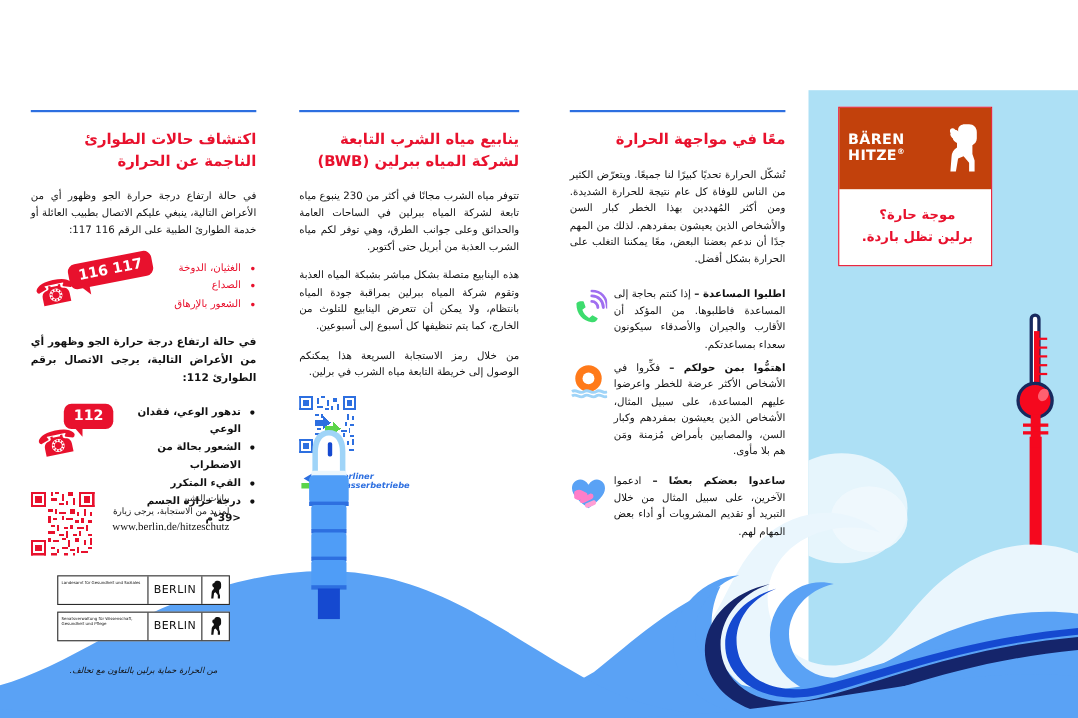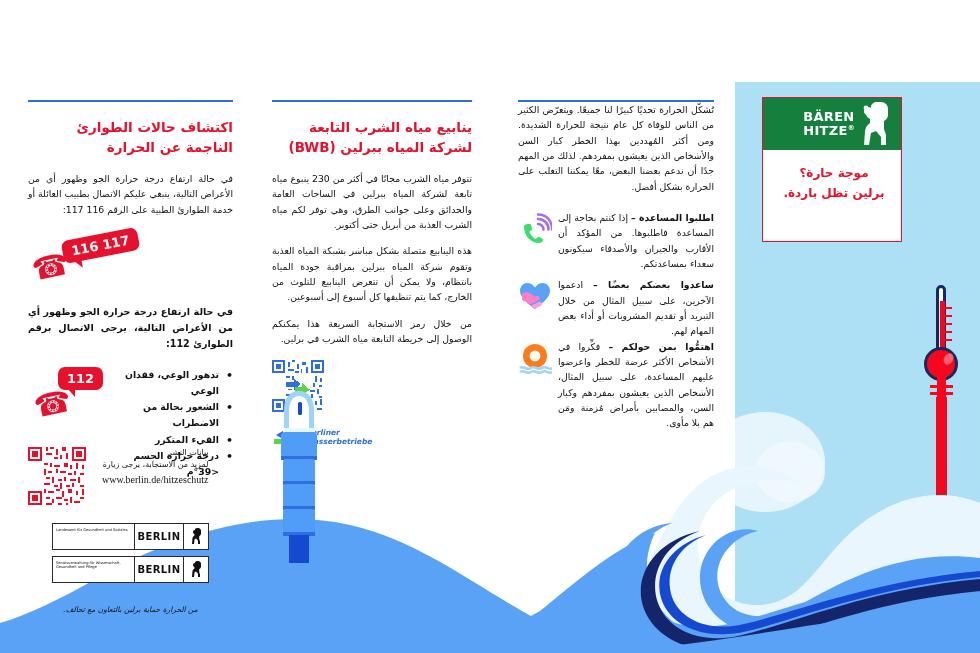--- a/index.html
+++ b/index.html
@@ -109,21 +109,21 @@
   .blogo{
     display:flex;align-items:stretch;border:1px solid #2b2b2b;width:155px;height:25px;
     margin:0 auto 6px auto;background:#fff;
   }
   .blogo .dept{
     flex:1;font-size:3.6px;line-height:1.35;padding:4px 3px;color:#111;
     border-right:1px solid #2b2b2b;text-align:left;direction:ltr;
   }
   .blogo .bn{
     width:48px;display:flex;align-items:center;justify-content:center;
-    font-weight:bold;font-size:10px;letter-spacing:.4px;color:#111;
+    font-weight:normal;font-size:10px;letter-spacing:.4px;color:#111;
     border-right:1px solid #2b2b2b;
   }
   .blogo .bear{width:24px;display:flex;align-items:center;justify-content:center;}
   .footnote{
     direction:rtl;text-align:center;font-size:7.5px;color:#111;margin-top:22px;font-style:italic;
   }
 
   
   .iconrow{position:relative;padding-left:40px;}
   .ic{position:absolute;left:0;top:2px;width:34px;height:34px;}
@@ -137,22 +137,22 @@
 
   
   .fount{position:absolute;left:276px;top:388px;width:46px;height:175px;}
 
   
   .card{
     position:absolute;left:762px;top:97px;width:140px;height:145px;
     border:1.6px solid #e8112d;background:#fff;box-sizing:border-box;
   }
   .card-top{
-    height:52px;background:#15803d;display:flex;align-items:center;
-    justify-content:flex-end;padding:0 8px;box-sizing:border-box;
+    height:74px;background:#c2410c;display:flex;align-items:center;
+    justify-content:space-between;padding:0 8px;box-sizing:border-box;
   }
   .card-logo{
     color:#fff;font-weight:bold;font-size:13px;line-height:1.1;
     direction:ltr;text-align:left;letter-spacing:.3px;
   }
   .card-logo sup{font-size:7px;}
   .card-body{
     padding:14px 8px 0 12px;direction:rtl;text-align:center;
     color:#e8112d;font-weight:bold;font-size:12px;line-height:1.65;
   }
@@ -211,20 +211,25 @@
   </div>
 
   <div class="col" id="col1">
     <div class="col-rule"></div>
     <div class="col-h">اكتشاف حالات الطوارئ الناجمة عن الحرارة</div>
     <p class="just">في حالة ارتفاع درجة حرارة الجو وظهور أي من الأعراض التالية، ينبغي عليكم الاتصال بطبيب العائلة أو خدمة الطوارئ الطبية على الرقم 116 117:</p>
 
     <div class="phoneblock">
       <div class="handset" style="left:4px;top:24px;transform:rotate(-12deg);">☎</div>
       <div class="bubble" style="left:34px;top:6px;transform:rotate(-11deg);">116 117</div>
+      <ul class="bl red" style="position:absolute;right:0;top:8px;width:118px;">
+        <li>الغثيان، الدوخة</li>
+        <li>الصداع</li>
+        <li>الشعور بالإرهاق</li>
+      </ul>
     </div>
 
     <p class="redtext just" style="font-size:9.6px;margin-top:4px;">في حالة ارتفاع درجة حرارة الجو وظهور أي من الأعراض التالية، يرجى الاتصال برقم الطوارئ 112:</p>
 
     <div class="phoneblock" style="height:80px;">
       <div class="handset" style="left:6px;top:26px;transform:rotate(-12deg);">☎</div>
       <div class="bubble" style="left:30px;top:4px;">112</div>
       <ul class="bl" style="position:absolute;right:0;top:4px;width:128px;font-weight:bold;">
         <li>تدهور الوعي، فقدان الوعي</li>
         <li>الشعور بحالة من الاضطراب</li>
@@ -426,46 +431,47 @@
     <rect x="7" y="93" width="32" height="4" fill="#2d6fe0"></rect>
     <rect x="7" y="96" width="32" height="24" rx="3" fill="#4f9df7"></rect>
     <rect x="7" y="118" width="32" height="4" fill="#2d6fe0"></rect>
     <rect x="7" y="121" width="32" height="25" rx="3" fill="#4f9df7"></rect>
     <rect x="7" y="144" width="32" height="4" fill="#2d6fe0"></rect>
     <rect x="13" y="147" width="20" height="28" fill="#1549d0"></rect>
   </svg>
 
   <div class="col" id="col3">
     <div class="col-rule"></div>
+    <div class="col-h">معًا في مواجهة الحرارة</div>
     <p class="just">تُشكّل الحرارة تحديًا كبيرًا لنا جميعًا. ويتعرّض الكثير من الناس للوفاة كل عام نتيجة للحرارة الشديدة. ومن أكثر المُهددين بهذا الخطر كبار السن والأشخاص الذين يعيشون بمفردهم. لذلك من المهم جدًا أن ندعم بعضنا البعض، معًا يمكننا التغلب على الحرارة بشكل أفضل.</p>
 
     <div class="iconrow" style="margin-top:16px;">
       <svg class="ic" viewBox="0 0 34 34">
         <path d="M6 14 C6 24 12 30 20 31 C23 31.3 25 29.6 25.4 27.4 L20.6 24.6 L17.6 27 C14.6 25.4 12.4 22.8 11.4 19.6 L14.4 17.4 L12.6 12 C10 11.8 6.6 12 6 14 Z" fill="#3ddc6e"></path>
         <path d="M20 12 C23 12 25.5 14.5 25.5 17.5" stroke="#a06ff0" stroke-width="2.6" fill="none" stroke-linecap="round"></path>
         <path d="M20 7 C26 7 30.5 11.5 30.5 17.5" stroke="#a06ff0" stroke-width="2.6" fill="none" stroke-linecap="round"></path>
         <path d="M20 2.5 C28.6 2.5 34 8.6 34 17.5" stroke="#a06ff0" stroke-width="2.4" fill="none" stroke-linecap="round"></path>
       </svg>
       <p class="just" style="margin:0 0 6px 0;"><b>اطلبوا المساعدة –</b><span> إذا كنتم بحاجة إلى المساعدة فاطلبوها. من المؤكد أن الأقارب والجيران والأصدقاء سيكونون سعداء بمساعدتكم.</span></p>
     </div>
 
     <div class="iconrow">
       <svg class="ic" viewBox="0 0 34 34">
+        <circle cx="17" cy="15" r="12" fill="#ff7a1a"></circle>
+        <circle cx="17" cy="15" r="5.4" fill="#ffffff"></circle>
+        <path d="M2 27 C6 24 9 30 13 27 C17 24 20 30 24 27 C28 24 31 30 34 27" stroke="#9fd4f8" stroke-width="2.6" fill="none"></path>
+        <path d="M2 31 C6 28 9 34 13 31 C17 28 20 34 24 31 C28 28 31 34 34 31" stroke="#9fd4f8" stroke-width="2.6" fill="none"></path>
+      </svg>
+      <p class="just" style="margin:0 0 11px 0;"><b>اهتمُّوا بمن حولكم –</b><span> فكِّروا في الأشخاص الأكثر عرضة للخطر واعرضوا عليهم المساعدة، على سبيل المثال، الأشخاص الذين يعيشون بمفردهم وكبار السن، والمصابين بأمراض مُزمنة ومَن هم بلا مأوى.</span></p>
+    </div>
+
+    <div class="iconrow">
+      <svg class="ic" viewBox="0 0 34 34">
         <path d="M17 30 C9 24 2 18.5 2 11.8 C2 7.2 5.4 4 9.4 4 C12 4 14.8 5.4 17 8.6 C19.2 5.4 22 4 24.6 4 C28.6 4 32 7.2 32 11.8 C32 18.5 25 24 17 30 Z" fill="#5aa2f5"></path>
         <path d="M4 15 C6 13 9 12.6 11 13.8 L15 16 C16.4 16.8 16.4 18.6 15 19.4 L10 22 C8 23 5.2 22.4 4 20.6 Z" fill="#ff7ec9"></path>
         <path d="M10 21 L18 17 C19.4 16.3 21 17 21.4 18.4 C21.8 19.8 21 21.2 19.6 21.8 L13 25 C11.4 25.8 9.6 25.2 9 23.8 Z" fill="#ff7ec9"></path>
         <path d="M14 26 L21 23 C22.2 22.5 23.4 23.1 23.8 24.2 C24.2 25.4 23.6 26.6 22.4 27.1 L17 29.4 C15.8 29.9 14.4 29.4 13.9 28.2 Z" fill="#ff9ed5"></path>
       </svg>
       <p class="just" style="margin:0;"><b>ساعدوا بعضكم بعضًا –</b><span> ادعموا الآخرين، على سبيل المثال من خلال التبريد أو تقديم المشروبات أو أداء بعض المهام لهم.</span></p>
     </div>
-
-    <div class="iconrow">
-      <svg class="ic" viewBox="0 0 34 34">
-        <circle cx="17" cy="15" r="12" fill="#ff7a1a"></circle>
-        <circle cx="17" cy="15" r="5.4" fill="#ffffff"></circle>
-        <path d="M2 27 C6 24 9 30 13 27 C17 24 20 30 24 27 C28 24 31 30 34 27" stroke="#9fd4f8" stroke-width="2.6" fill="none"></path>
-        <path d="M2 31 C6 28 9 34 13 31 C17 28 20 34 24 31 C28 28 31 34 34 31" stroke="#9fd4f8" stroke-width="2.6" fill="none"></path>
-      </svg>
-      <p class="just" style="margin:0 0 11px 0;"><b>اهتمُّوا بمن حولكم –</b><span> فكِّروا في الأشخاص الأكثر عرضة للخطر واعرضوا عليهم المساعدة، على سبيل المثال، الأشخاص الذين يعيشون بمفردهم وكبار السن، والمصابين بأمراض مُزمنة ومَن هم بلا مأوى.</span></p>
-    </div>
   </div>
 
 </div>
 
 </body></html>

